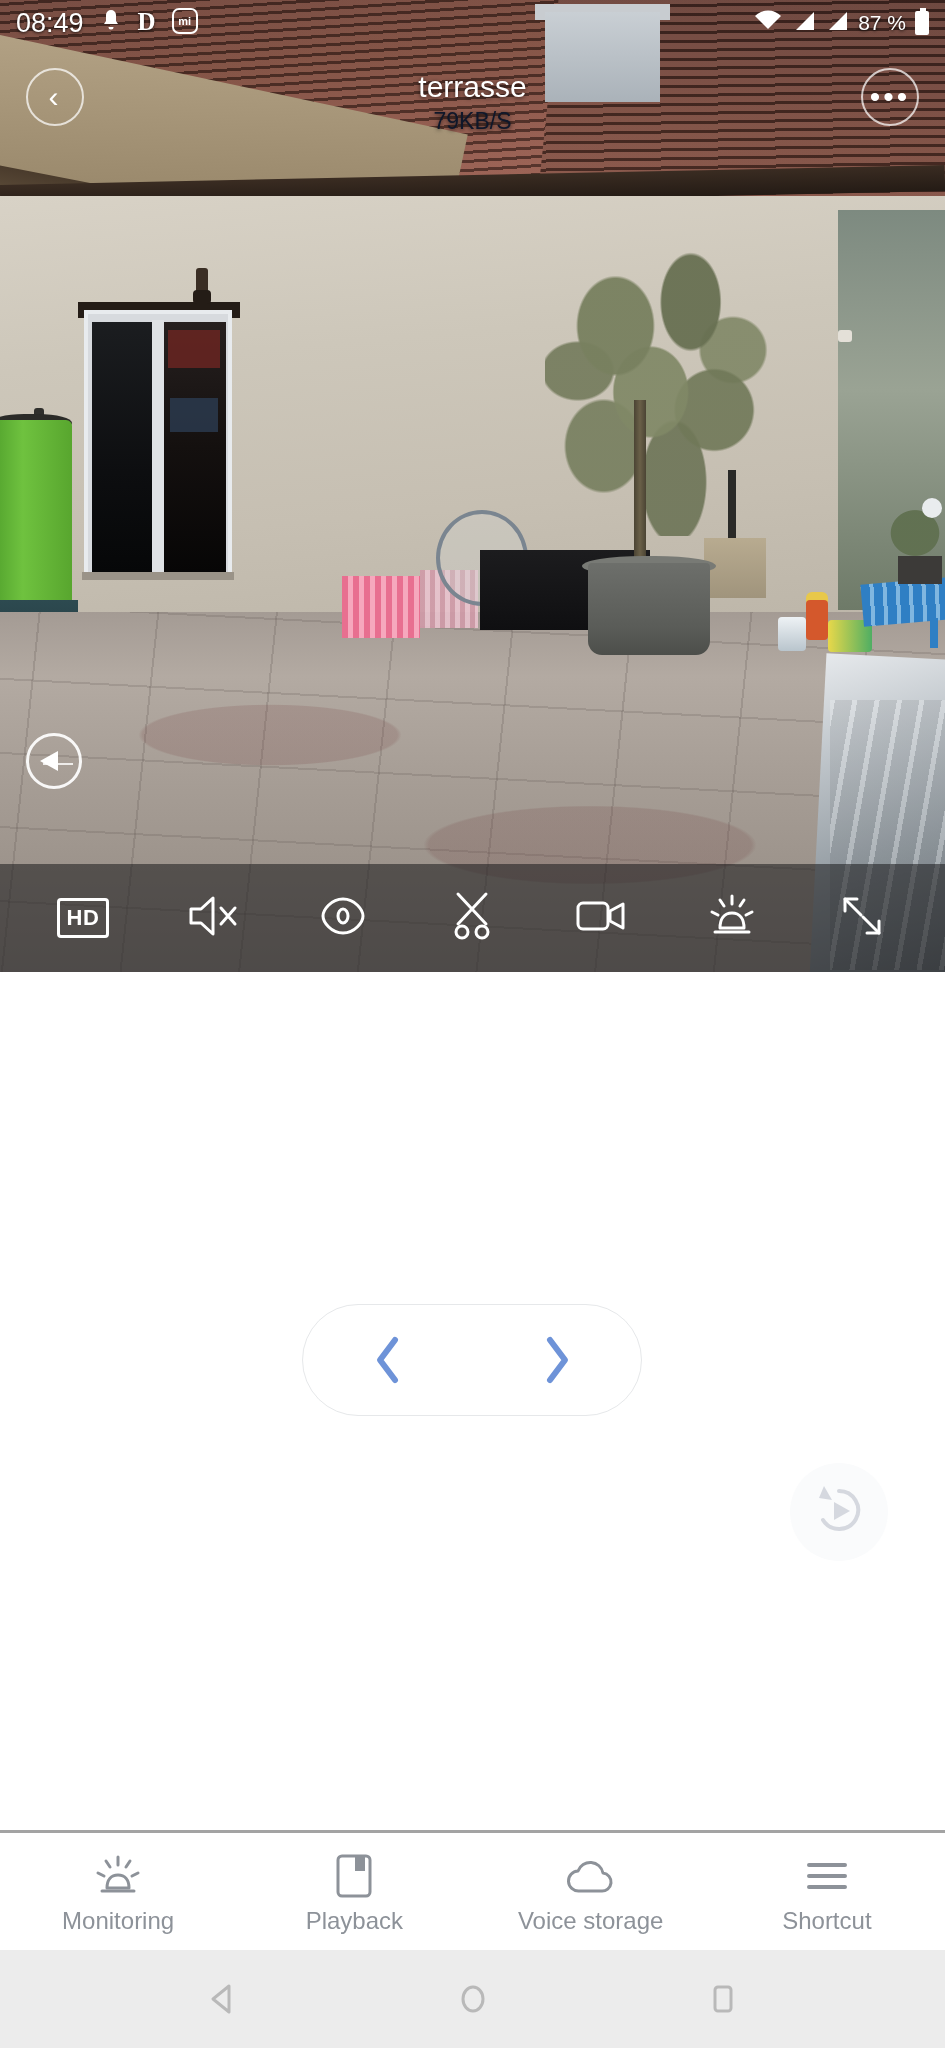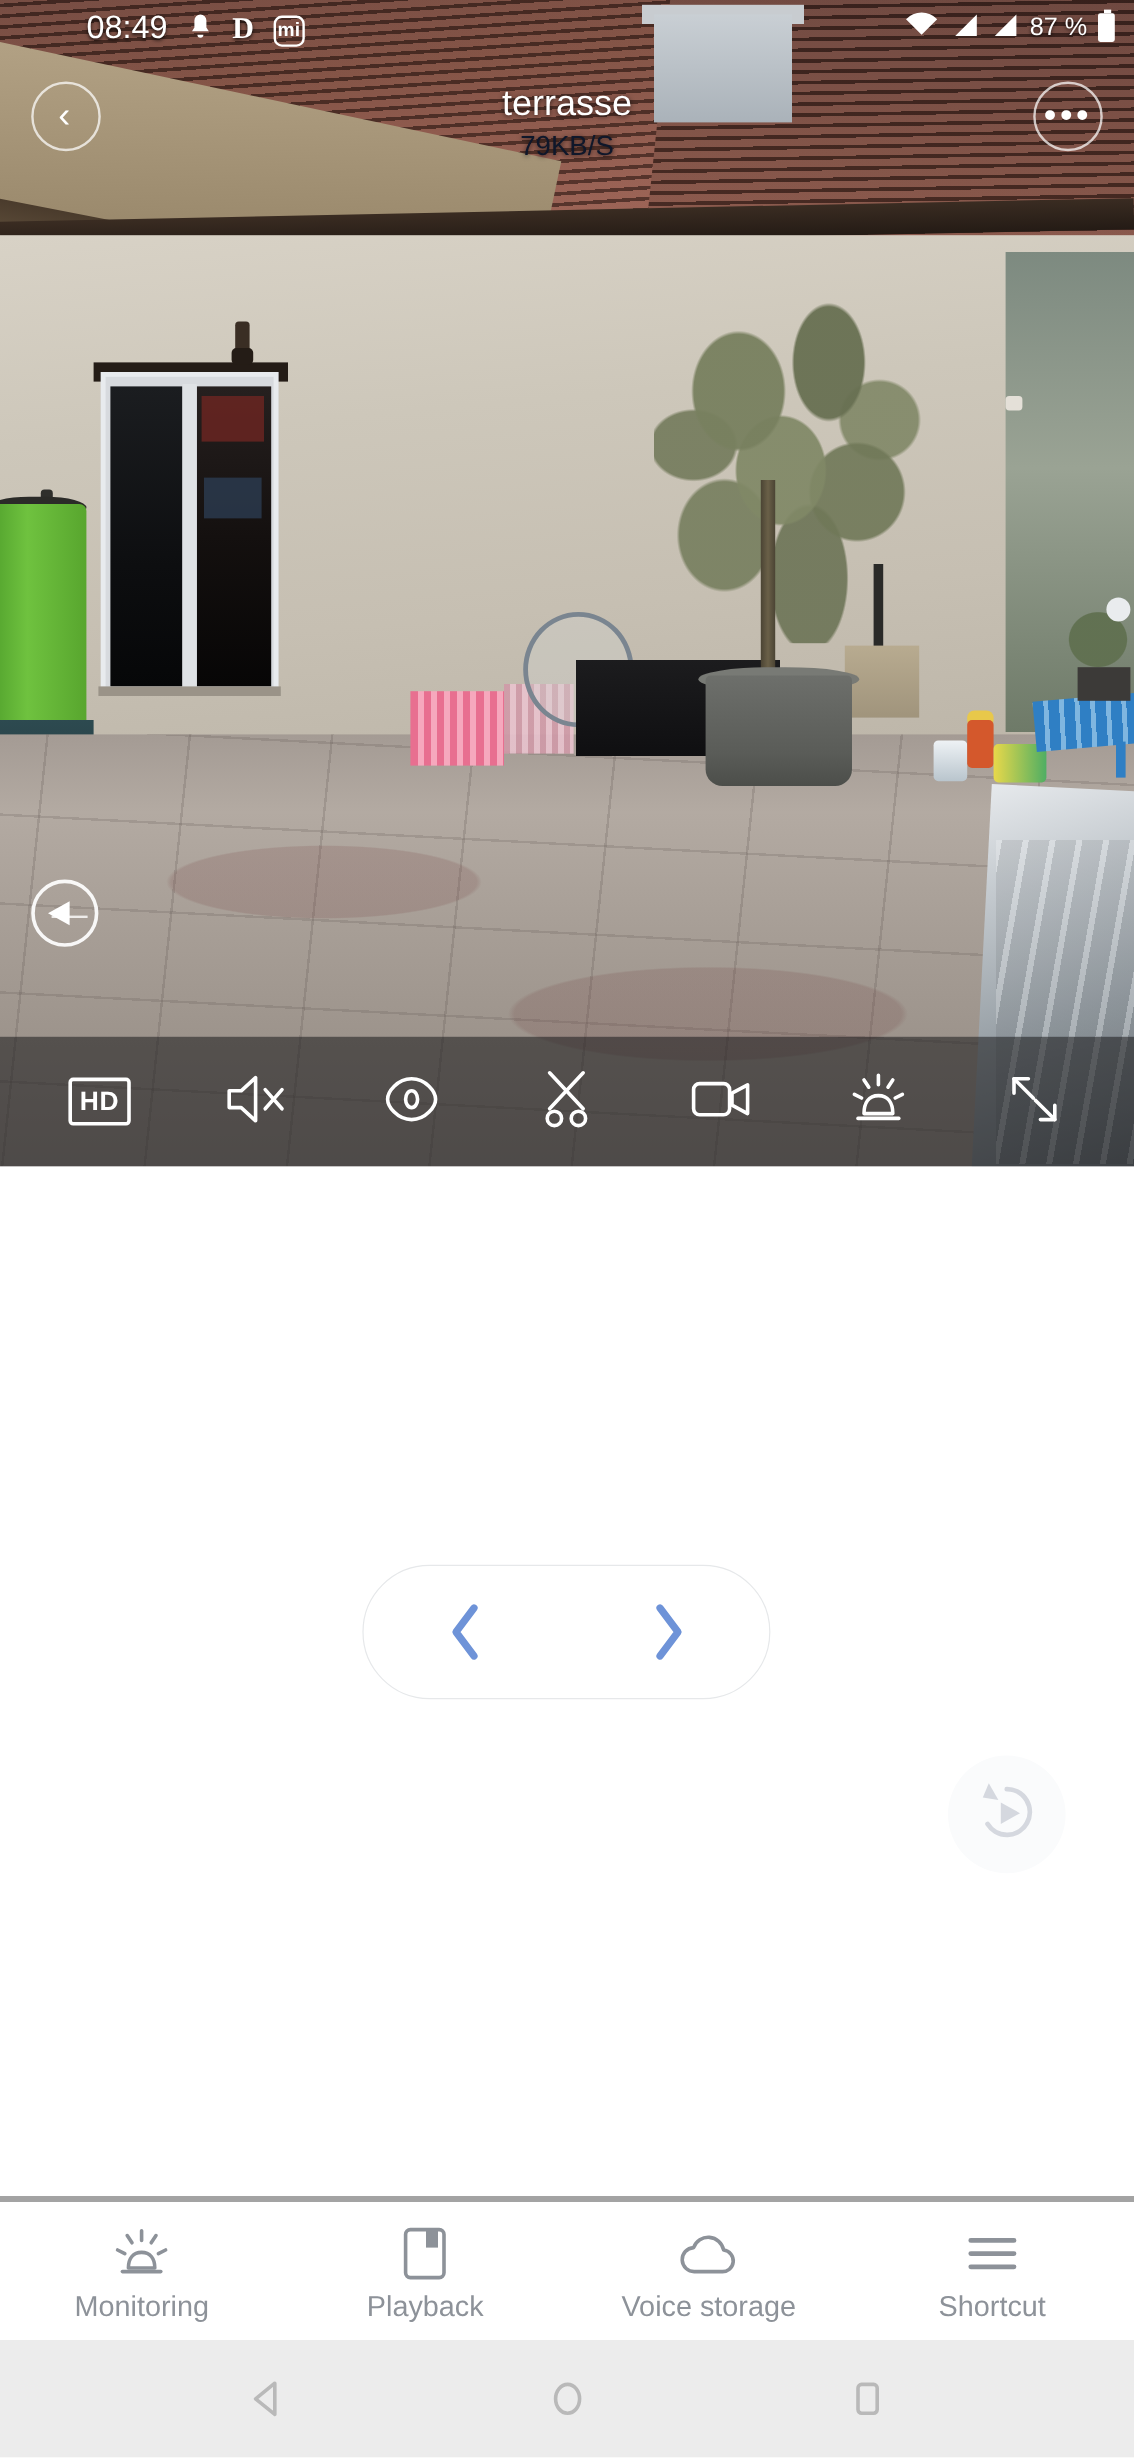--- a/index.html
+++ b/index.html
@@ -187,29 +187,29 @@
     background:repeating-linear-gradient(100deg, rgba(255,255,255,.22) 0px,
       rgba(255,255,255,.22) 5px, rgba(0,0,0,.08) 5px, rgba(0,0,0,.08) 22px); }
 
   
   .osd-timestamp { position:absolute; left:6px; top:8px; font-size:30px; color:#cfcfcf;
                    letter-spacing:1px; text-shadow:0 1px 2px rgba(0,0,0,.9); }
 
   
   .statusbar { position:absolute; left:0; top:0; width:945px; height:46px; z-index:40;
                display:flex; align-items:center; padding:0 16px; color:#fff; }
-  .sb-left { display:flex; align-items:flex-end; gap:16px; margin-left:56px; }
+  .sb-left { display:flex; align-items:flex-start; gap:16px; }
   .sb-clock { font-size:27px; font-weight:400; text-shadow:0 1px 3px rgba(0,0,0,.8); }
   .sb-right { margin-left:auto; display:flex; align-items:center; gap:9px; }
   .sb-battery-text { font-size:21px; text-shadow:0 1px 3px rgba(0,0,0,.8); }
   .d-icon { font-size:25px; font-weight:bold; font-family:"Liberation Serif", serif;
             text-shadow:0 1px 3px rgba(0,0,0,.8); }
   .mi-icon { width:26px; height:26px; border:2px solid #fff; border-radius:7px;
              display:flex; align-items:center; justify-content:center;
-             font-size:16px; font-weight:bold; }
+             font-size:11px; font-weight:bold; }
   .batt { width:14px; height:24px; border:2px solid #fff; border-radius:2px;
           position:relative; background:#fff; }
   .batt:before { content:""; position:absolute; left:3px; top:-5px; width:6px; height:3px;
                  background:#fff; }
 
   
   .video-topbar { position:absolute; left:0; top:54px; width:945px; height:110px; z-index:30;
                   display:flex; align-items:flex-start; padding:14px 26px; }
   .circ-btn { width:58px; height:58px; border:2px solid rgba(255,255,255,.72);
               border-radius:50%; display:flex; align-items:center; justify-content:center;
@@ -246,21 +246,21 @@
               border:1px solid #e6e8ea; border-radius:56px; background:#fff;
               display:flex; align-items:center; justify-content:space-around; }
   .pill-chev { width:70px; height:70px; display:flex; align-items:center;
                justify-content:center; cursor:pointer; }
   .replay-btn { position:absolute; left:790px; top:1463px; width:98px; height:98px;
                 border-radius:50%; background:#fafbfc;
                 display:flex; align-items:center; justify-content:center; z-index:5; }
 
   
   .tabbar { position:absolute; left:0; top:1830px; width:945px; height:120px;
-            background:#fff; border-top:5px solid #a3a3a3;
+            background:#fff; border-top:3px solid #a3a3a3;
             display:flex; align-items:flex-start; }
   .tab { flex:1; display:flex; flex-direction:column; align-items:center;
          padding-top:16px; cursor:pointer; }
   .tab-icon { height:54px; display:flex; align-items:center; justify-content:center; }
   .tab-label { font-size:24px; color:#8d9299; margin-top:4px; }
   .tab-fab { position:absolute; left:413px; top:-36px; width:118px; height:118px;
              border-radius:50%; display:flex; align-items:center; justify-content:center;
              box-shadow:0 0 0 8px #fff; }
   .tab-center { position:relative; }
   .tab-center .tab-label { margin-top:86px; }

